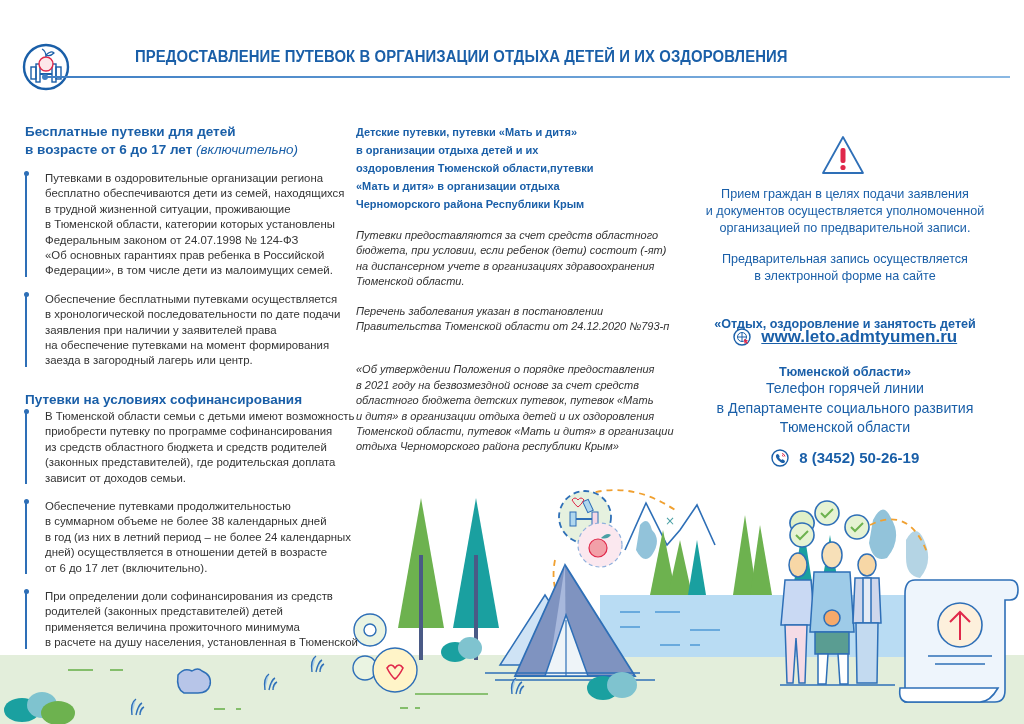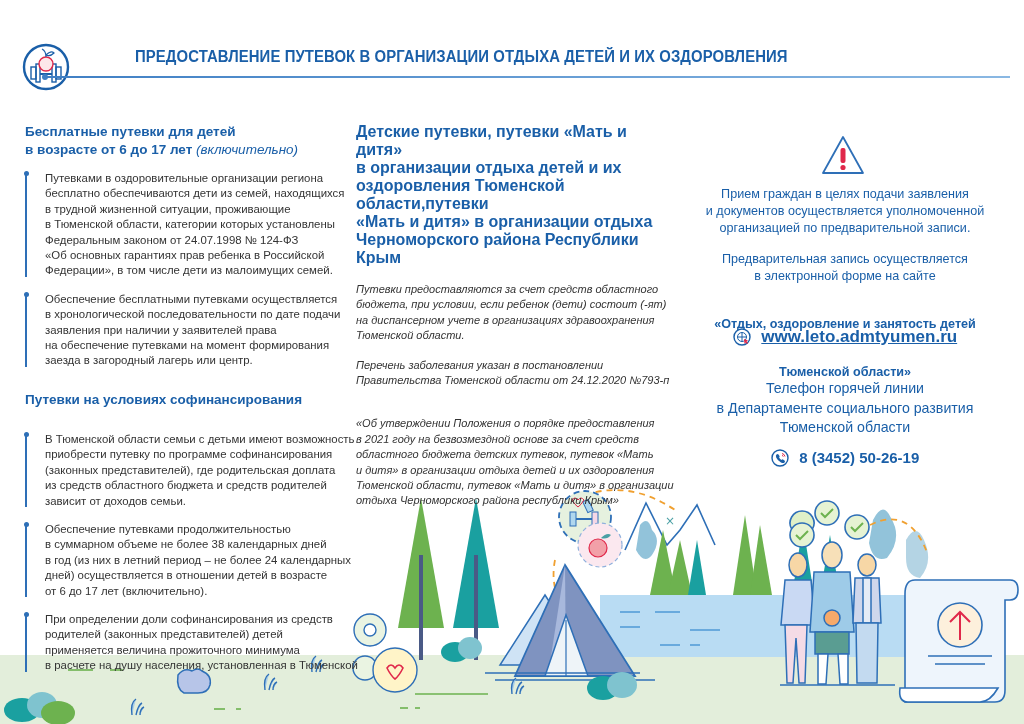--- a/index.html
+++ b/index.html
@@ -16,21 +16,21 @@
   .col1 { position: absolute; left: 25px; top: 123px; width: 320px; }
   .h2 { font-weight: bold; color: #1a5fa8; font-size: 13.5px; line-height: 18px; }
   .h2 .italic { font-weight: normal; font-style: italic; }
   .block { position: relative; padding-left: 20px; margin-top: 10px; font-size: 11.4px; line-height: 15.4px; color: #333; }
   .block::before { content: ""; position: absolute; left: 0; top: 2px; bottom: 2px; width: 2px; background: #2e6fb7; }
   .block::after { content: ""; position: absolute; left: -1.5px; top: 0; width: 5px; height: 5px; border-radius: 50%; background: #2e6fb7; }
   .block .line { display: block; white-space: nowrap; }
 
   
   .col2 { position: absolute; left: 356px; top: 123px; width: 320px; }
-  .col2 .h2 { font-size: 16px; line-height: 18px; }
+  .col2 .h2 { font-size: 11px; line-height: 18px; }
   .para { font-size: 11px; line-height: 15.4px; color: #333; margin-top: 14px; font-style: italic; }
   .para .line { display: block; white-space: nowrap; }
 
   
   .info-panel { position: absolute; left: 690px; top: 127px; width: 310px; height: 470px; background: #edf1f8; border-radius: 8px; }
   .warn-icon { position: absolute; left: 821px; top: 135px; width: 44px; height: 40px; }
   .info-text { position: absolute; left: 690px; width: 310px; text-align: center; color: #1a5fa8; font-size: 12.6px; line-height: 17px; }
   .info-text .line { display: block; white-space: nowrap; }
   .info-text .bold { font-weight: bold; margin-top: 31px; }
   .site-row { position: absolute; left: 690px; width: 310px; top: 327px; text-align: center; }
@@ -232,25 +232,25 @@
   <div class="block" style="margin-top:13px;">
     <span class="line">Обеспечение бесплатными путевками осуществляется</span>
     <span class="line">в хронологической последовательности по дате подачи</span>
     <span class="line">заявления при наличии у заявителей права</span>
     <span class="line">на обеспечение путевками на момент формирования</span>
     <span class="line">заезда в загородный лагерь или центр.</span>
   </div>
 
   <div class="h2" style="margin-top:22px;">Путевки на условиях софинансирования</div>
 
-  <div class="block" style="margin-top:23px;">
+  <div class="block" style="margin-top:0;">
     <span class="line">В Тюменской области семьи с детьми имеют возможность</span>
     <span class="line">приобрести путевку по программе софинансирования</span>
+    <span class="line">из средств областного бюджета и средств родителей</span>
     <span class="line">(законных представителей), где родительская доплата</span>
-    <span class="line">из средств областного бюджета и средств родителей</span>
     <span class="line">зависит от доходов семьи.</span>
   </div>
 
   <div class="block" style="margin-top:13px;">
     <span class="line">Обеспечение путевками продолжительностью</span>
     <span class="line">в суммарном объеме не более 38 календарных дней</span>
     <span class="line">в год (из них в летний период – не более 24 календарных</span>
     <span class="line">дней) осуществляется в отношении детей в возрасте</span>
     <span class="line">от 6 до 17 лет (включительно).</span>
   </div>

